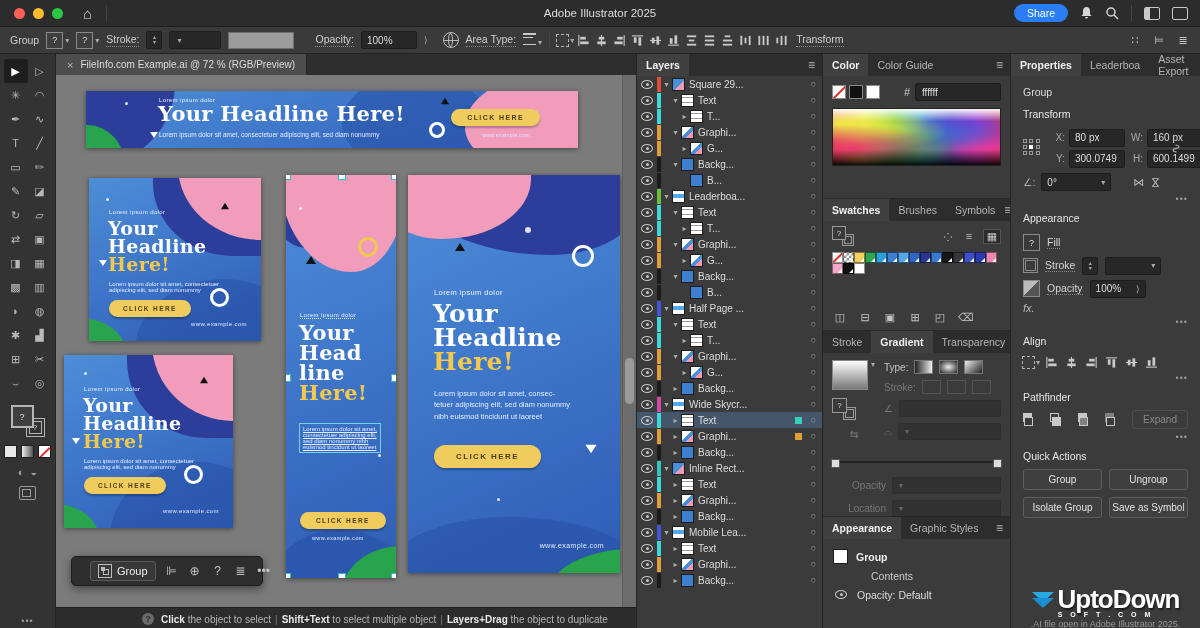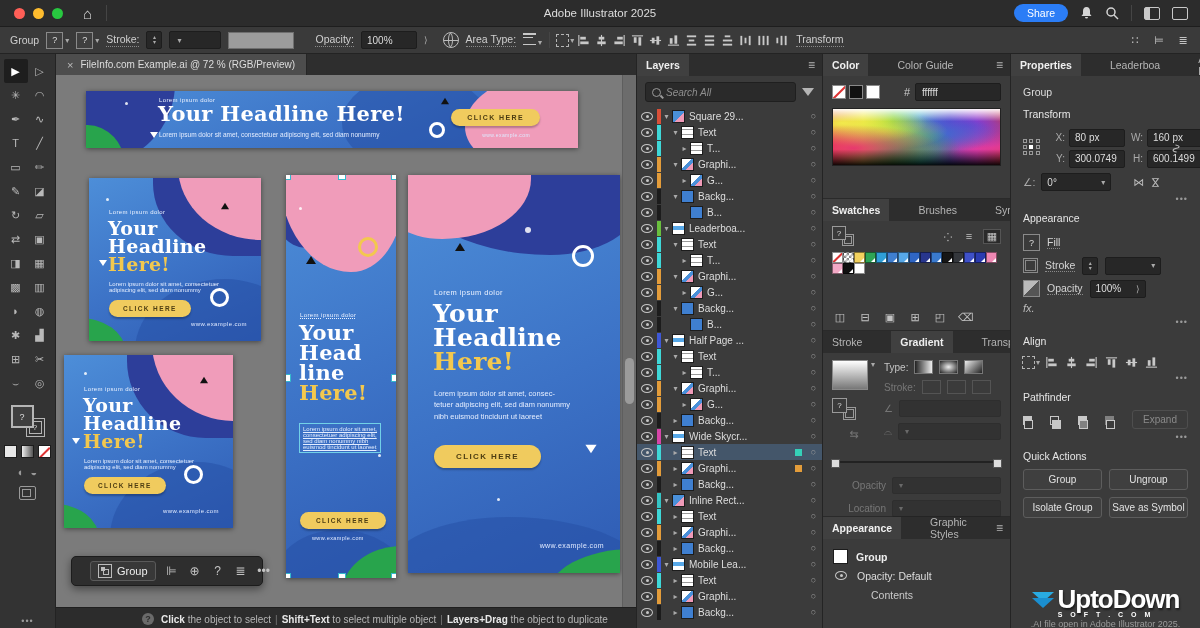--- a/index.html
+++ b/index.html
@@ -143,21 +143,21 @@
   .fb-group{display:flex;align-items:center;gap:5px;border:1px solid #5a5a5a;border-radius:3px;padding:2px 7px;color:#eee;font-size:11px;background:#383838;}
   .fb-gico{width:12px;height:12px;border:1px solid #bbb;display:inline-block;position:relative;}
   .fb-gico:before{content:"";position:absolute;left:2px;top:2px;width:4px;height:4px;background:#bbb;}
   .fb-gico:after{content:"";position:absolute;right:2px;bottom:2px;width:4px;height:4px;border:1px solid #bbb;}
   .floatbar .gi{font-size:12px;}
   
   .vscroll{position:absolute;top:0;bottom:0;right:0;width:13px;background:#6c6c6c;border-left:1px solid #5e5e5e;}
   .vthumb{position:absolute;left:2px;right:2px;top:283px;height:46px;background:#9b9b9b;border-radius:6px;}
   
   .panel-col{background:#3b3b3b;border-left:1px solid #242424;display:flex;flex-direction:column;box-sizing:border-box;}
-  .ptabbar{height:22px;background:#2d2d2d;display:flex;align-items:stretch;flex:none;gap:20px;}
+  .ptabbar{height:22px;background:#2d2d2d;display:flex;align-items:stretch;flex:none;}
   .ptab{display:flex;align-items:center;padding:0 9px;font-size:10.5px;color:#b5b5b5;}
   .ptab.active{background:#404040;color:#efefef;font-weight:bold;}
   .pmenu{margin-left:auto;color:#b5b5b5;display:flex;align-items:center;padding-right:7px;font-size:12px;}
   
   .layers-panel{width:186px;}
   .search-row{display:flex;align-items:center;gap:6px;padding:6px 8px 6px 8px;flex:none;}
   .search-box{flex:1;height:18px;background:#2a2a2a;border:1px solid #1f1f1f;border-radius:3px;display:flex;align-items:center;gap:5px;padding:0 6px;color:#8f8f8f;font-size:10px;font-style:italic;}
   .mag{width:7px;height:7px;border:1.5px solid #9a9a9a;border-radius:50%;position:relative;flex:none;}
   .mag:after{content:"";position:absolute;width:4px;height:1.5px;background:#9a9a9a;transform:rotate(45deg);right:-4px;bottom:-2px;}
   .funnel{width:0;height:0;border-left:6px solid transparent;border-right:6px solid transparent;border-top:8px solid #b5b5b5;position:relative;}
@@ -258,21 +258,21 @@
   .flipv{font-size:11px;color:#bbb;display:inline-block;transform:rotate(90deg);}
   .more-dots{color:#9a9a9a;text-align:right;font-size:9px;letter-spacing:1px;margin:3px 0;}
   .pa-row{display:flex;align-items:center;gap:7px;height:23px;}
   .pa-chip{width:15px;height:15px;border:1px solid #8a8a8a;background:#3a3a3a;color:#ddd;font-size:9px;display:flex;align-items:center;justify-content:center;flex:none;}
   .pa-chip.stroke{border:3px double #8a8a8a;background:transparent;box-sizing:border-box;}
   .pa-chip.op{background:linear-gradient(135deg,#bbb 50%,#555 50%);}
   .pa-lab{border-bottom:1px dotted #8a8a8a;color:#d5d5d5;}
   .pa-field{background:#272727;border:1px solid #1d1d1d;border-radius:2px;height:16px;display:flex;align-items:center;padding:0 5px;color:#ddd;font-size:10px;width:44px;justify-content:space-between;}
   .fx{color:#bbb;font-style:italic;font-size:11px;margin-top:2px;}
   .align-row{display:flex;align-items:center;gap:4px;}
-  .pf-row{display:flex;align-items:flex-end;gap:17px;}
+  .pf-row{display:flex;align-items:center;gap:17px;}
   .pf-i{width:15px;height:13px;position:relative;}
   .pf-i:before{content:"";position:absolute;left:0;top:0;width:9px;height:9px;background:#c8c8c8;}
   .pf-i:after{content:"";position:absolute;right:0;bottom:0;width:9px;height:9px;border:1px solid #c8c8c8;box-sizing:border-box;background:#3b3b3b;}
   .pf-i.v2:before{background:transparent;border:1px solid #c8c8c8;box-sizing:border-box;}
   .pf-i.v2:after{background:#c8c8c8;}
   .pf-i.v3:after{background:#808080;}
   .pf-i.v4:before{background:#808080;}
   .expand-btn{margin-left:auto;border:1px solid #4e4e4e;border-radius:3px;color:#8a8a8a;font-size:10px;padding:3px 10px;}
   .qa-grid{display:grid;grid-template-columns:1fr 1fr;gap:7px;margin-top:2px;}
   .qa-btn{border:1px solid #5d5d5d;border-radius:3px;height:19px;display:flex;align-items:center;justify-content:center;color:#e2e2e2;font-size:10px;background:#3f3f3f;white-space:nowrap;}
@@ -621,27 +621,20 @@
             <span><span class="sbstrong">Layers+Drag</span><span> the object to duplicate</span></span>
           </span>
       </div>
     </div>
 
     <div class="panel-col layers-panel">
       <div class="ptabbar">
         <span class="ptab active">Layers</span>
         <span class="pmenu">≡</span>
       </div>
-      <div class="search-row">
-        <span class="search-box">
-            <span class="mag"></span>
-            <span>Search All</span>
-          </span>
-        <span class="funnel"></span>
-      </div>
       <div class="layer-rows">
           <div class="lrow">
             <span class="leye">
               <span class="eye-i"></span>
             </span>
             <span class="cbar" style="background: rgb(217, 79, 56);"></span>
             <span class="lindent" style="width: 0px;"></span>
             <span class="chev">▾</span>
             <span class="lthumb t-art"></span>
             <span class="lname">Square 29...</span>
@@ -1125,28 +1118,28 @@
         <div class="ptabbar">
           <span class="ptab active">Appearance</span>
           <span class="ptab">Graphic Styles</span>
           <span class="pmenu">≡</span>
         </div>
         <div class="app-rows">
           <div class="app-row">
               <span class="app-sw"></span>
               <span style="font-weight:bold;color:#eee">Group</span>
             </div>
+          <div class="app-row app-ind">
+              <span>Contents</span>
+            </div>
           <div class="app-row">
               <span class="app-eye">
                 <span class="eye-i"></span>
               </span>
               <span>Opacity: Default</span>
-            </div>
-          <div class="app-row app-ind">
-              <span>Contents</span>
             </div>
         </div>
       </div>
     </div>
 
     <div class="panel-col props-panel">
       <div class="ptabbar">
         <span class="ptab active">Properties</span>
         <span class="ptab">Leaderboa</span>
         <span class="ptab">Asset Export</span>

